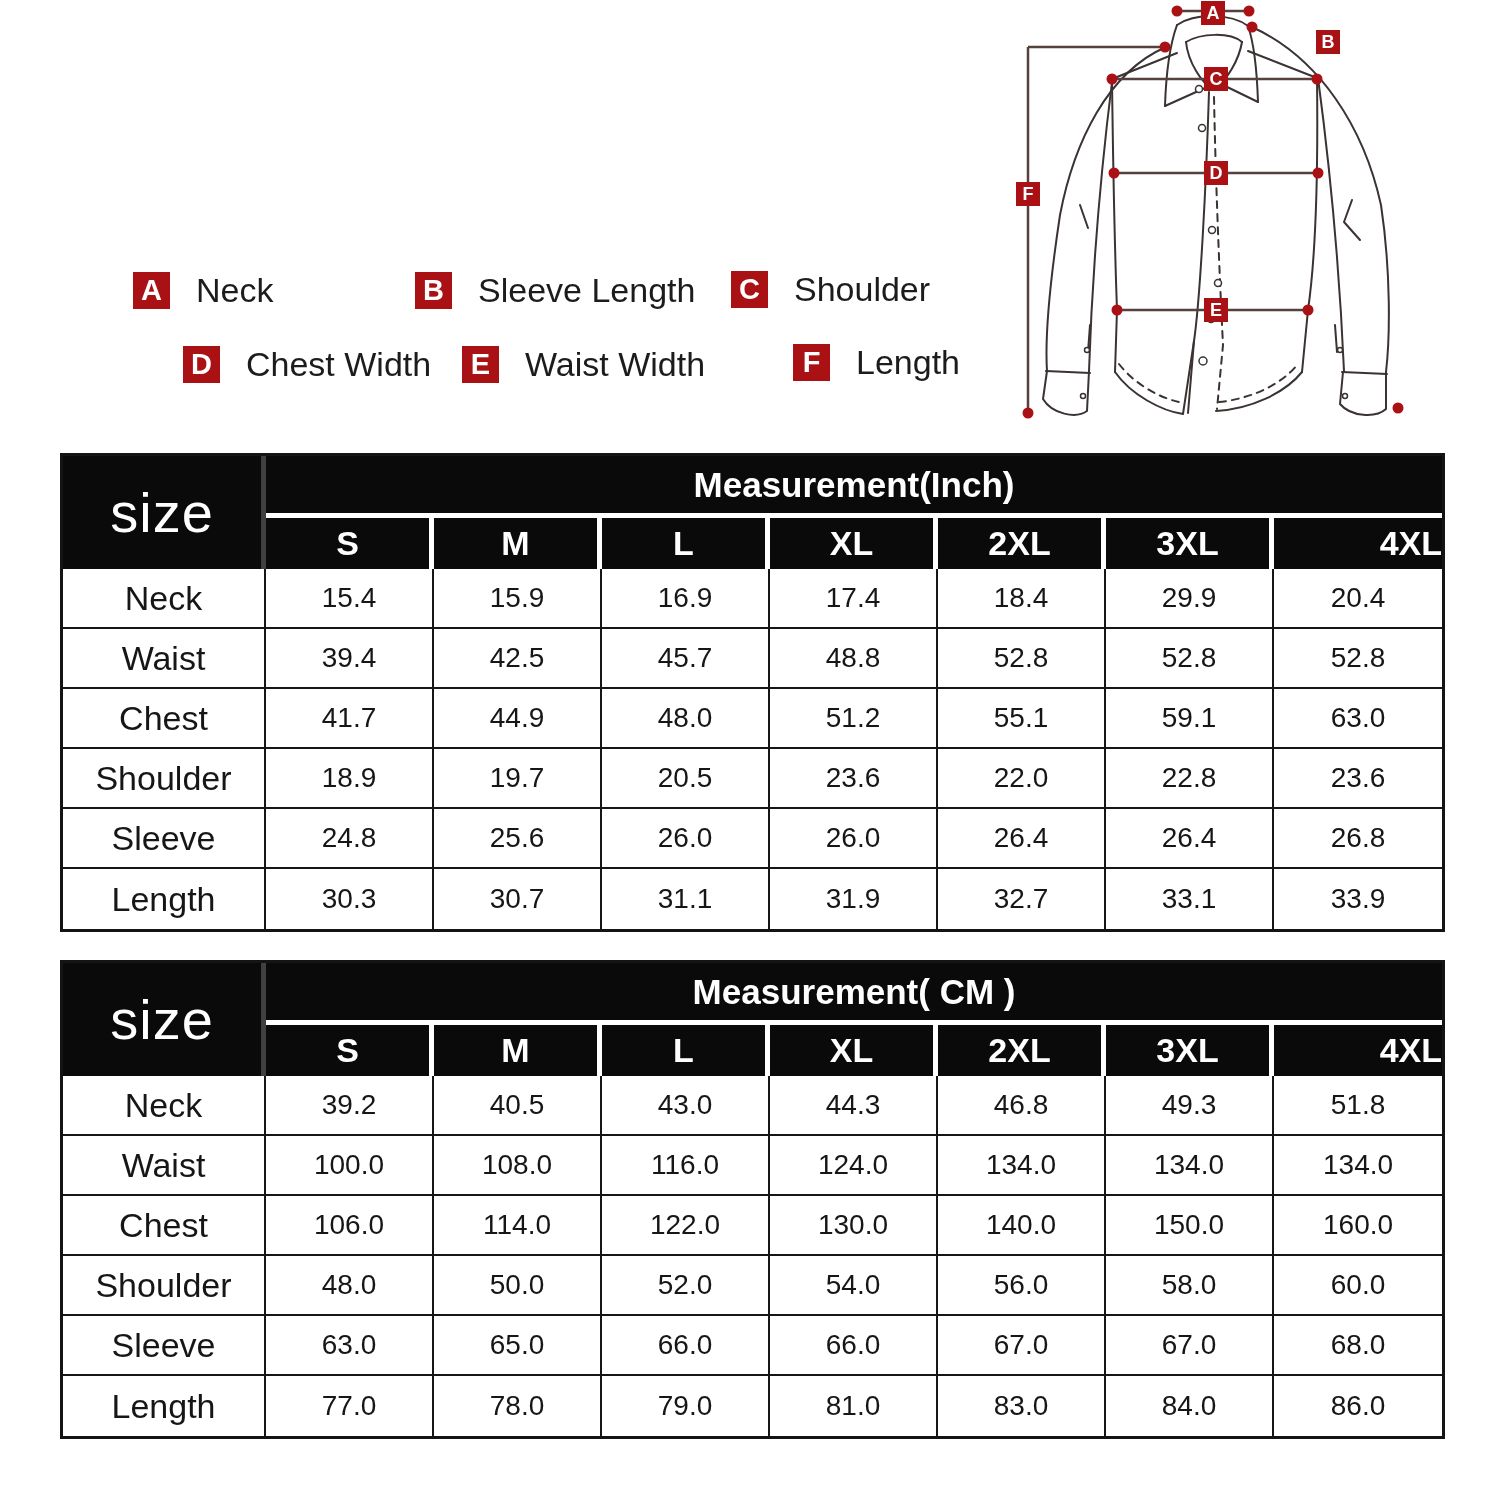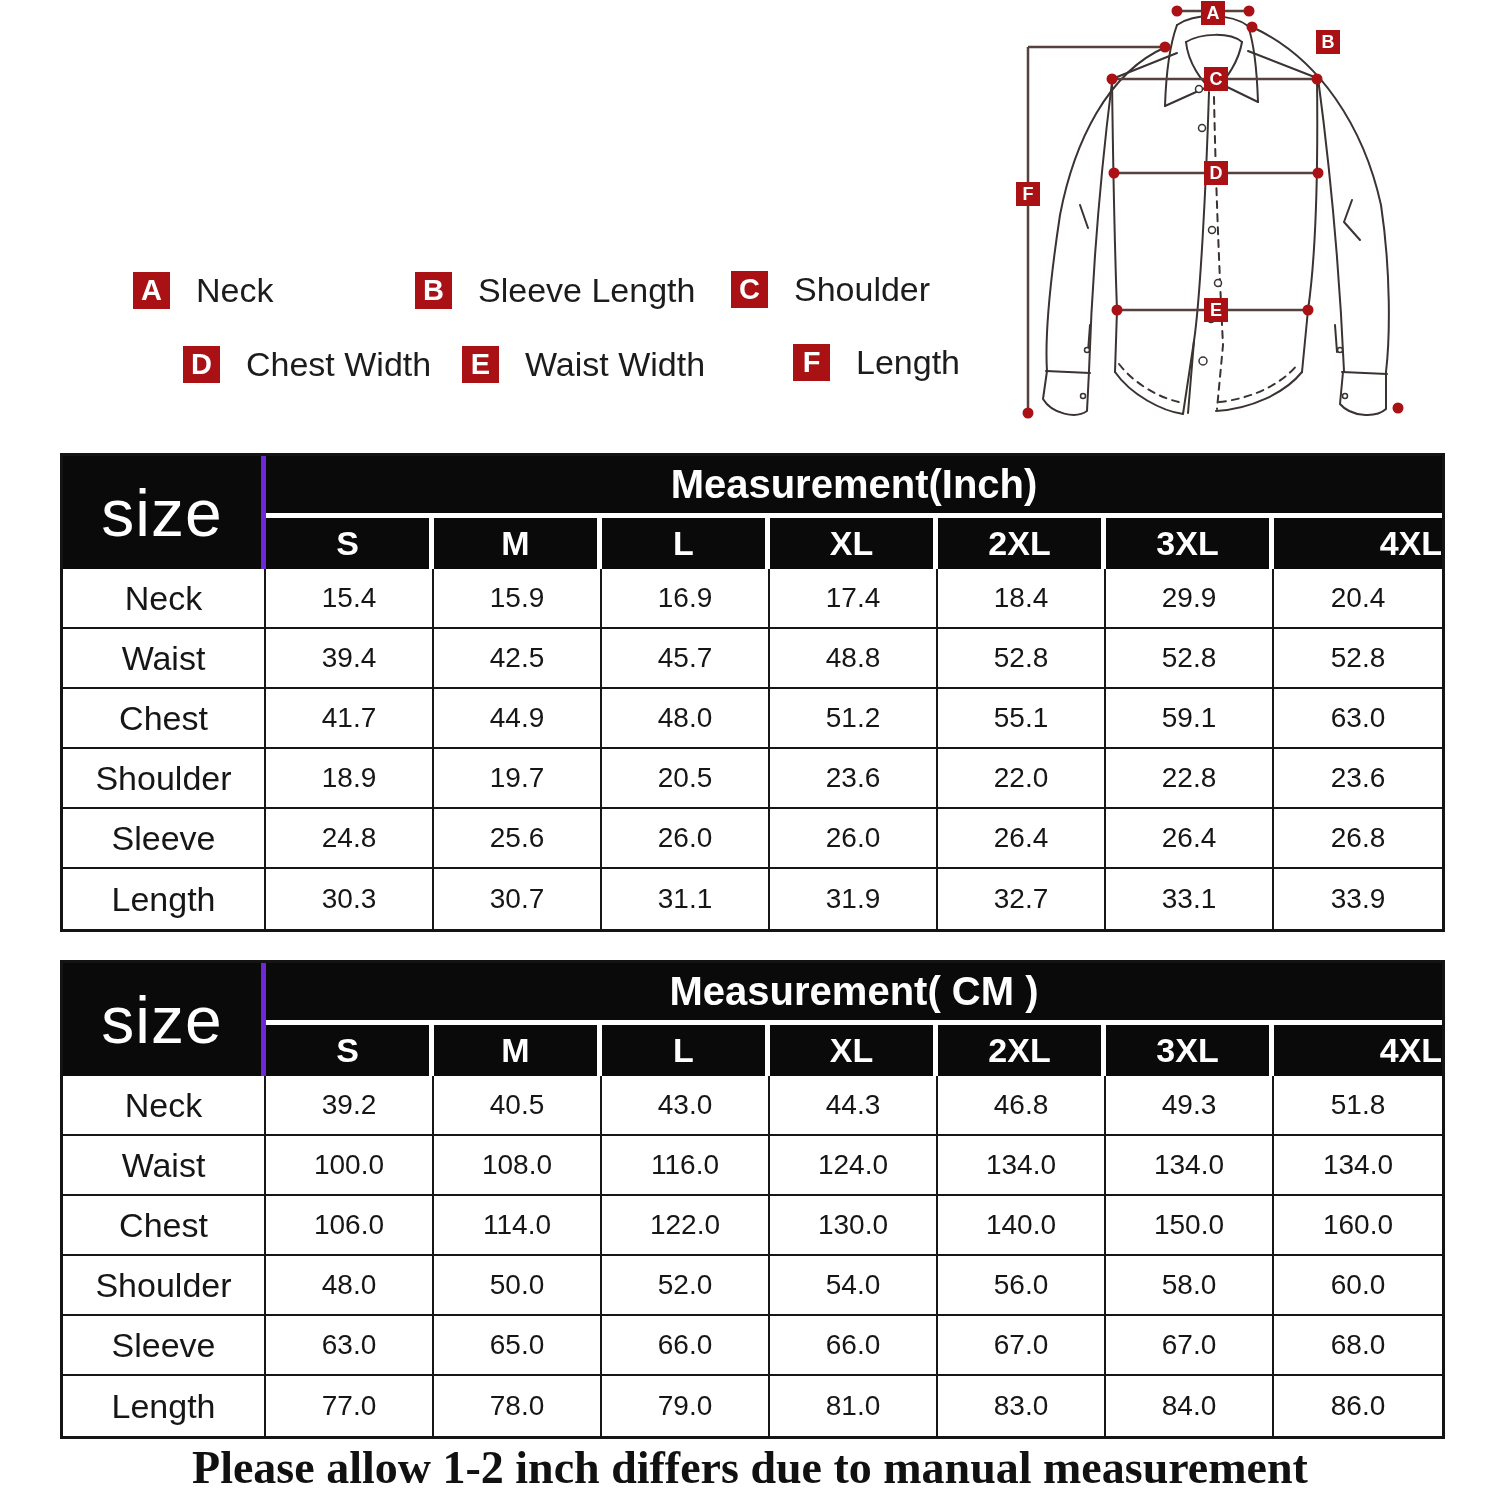--- a/index.html
+++ b/index.html
@@ -33,22 +33,22 @@
   #leg-f { left:793px; top:343px; }
 
   
   .size-table {
     position:absolute; left:60px; width:1385px;
     border-collapse:separate; border-spacing:0; table-layout:fixed;
     border:3px solid #141414;
   }
   .size-table th, .size-table td { padding:0; text-align:center; vertical-align:middle; }
   .size-table th { background:#0a0a0a; color:#ffffff; }
-  .size-cell  { font-size:66px; font-weight:400; border-right:5px solid #6d28d9; letter-spacing:1px; }
-  .title-cell { font-size:40px; font-weight:bold; height:62px; border-bottom:5px solid #ffffff; }
+  .size-cell  { font-size:56px; font-weight:400; border-right:5px solid #404040; letter-spacing:1px; }
+  .title-cell { font-size:35px; font-weight:bold; height:62px; border-bottom:5px solid #ffffff; }
   .size-col   { font-size:34px; font-weight:bold; height:51px; border-right:5px solid #ffffff; }
   .size-col:last-child { border-right:none;text-align:right; }
   .size-table tbody td {
     background:#ffffff; color:#161616;
     border-right:2px solid #161616; border-bottom:2px solid #161616;
     height:60px;
   }
   .size-table tbody td:last-child { border-right:none; }
   .size-table tbody tr:last-child td { border-bottom:none; }
   .row-label { font-size:34px; }
@@ -387,14 +387,13 @@
             <td class="val">79.0</td>
             <td class="val">81.0</td>
             <td class="val">83.0</td>
             <td class="val">84.0</td>
             <td class="val">86.0</td>
           </tr>
         </tbody>
       </table>
     </div>
 
-  <div class="footer">Please allow 1-2 inch differs due to manual measurement</div>
 </div>
 
 </body></html>

